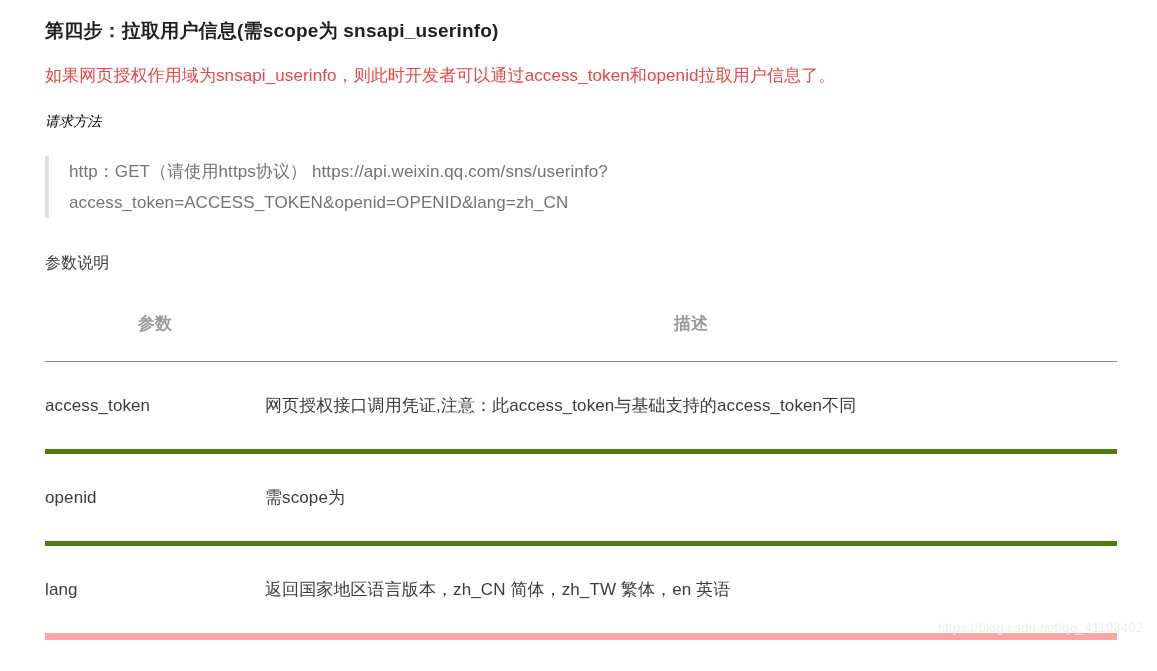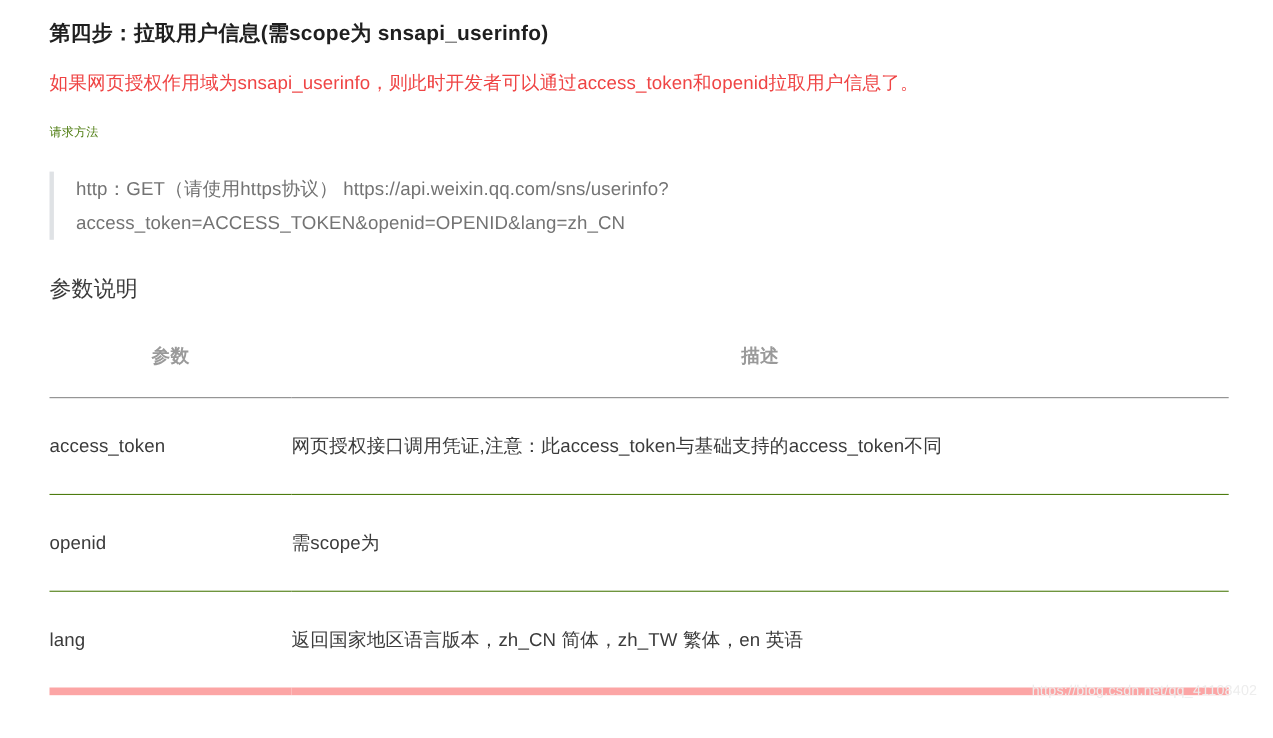--- a/index.html
+++ b/index.html
@@ -40,45 +40,46 @@
   .para {
     font-size: 17px;
     line-height: 30px;
     color: #ef4444;
     margin: 0;
     padding-top: 17px;
     letter-spacing: 0.1px;
   }
 
   .subhead {
-    font-size: 11px;
+    font-size: 14px;
     line-height: 26px;
-    color: #4d7c0f;
+    color: #000000;
     margin: 0;
     padding-top: 17px;
     letter-spacing: 0.1px;
+    font-style: italic;
   }
 
   
   .quote {
     margin: 0;
     margin-top: 22px;
     padding: 0 0 0 20px;
     border-left: 4px solid #dfe2e5;
     color: #737373;
     font-size: 17px;
     line-height: 31px;
     max-width: 960px;
     letter-spacing: 0.1px;
   }
   .quote .qline { display: block; white-space: nowrap; }
 
   
   .params-label {
-    font-size: 20px;
+    font-size: 16px;
     line-height: 26px;
     color: #3b3b3b;
     margin: 0;
     padding-top: 32px;
     letter-spacing: 0.1px;
   }
 
   
   table.param-table {
     width: 1072px;
@@ -94,21 +95,21 @@
     font-size: 17px;
     font-weight: bold;
     color: #9a9a9a;
     padding: 0 0 26px 0;
     border-bottom: 1px solid #8a8a8a;
     letter-spacing: 0.2px;
   }
   table.param-table td {
     font-size: 17px;
     color: #3b3b3b;
-    border-bottom: 1px solid #4d7c0f;
+    border-bottom: 5px solid #4d7c0f;
     padding: 32px 0 31px 0;
     vertical-align: top;
     line-height: 24px;
     letter-spacing: 0.1px;
   }
   table.param-table tr:last-child td {
     border-bottom: 7px solid #fca5a5;
   }
 
   

